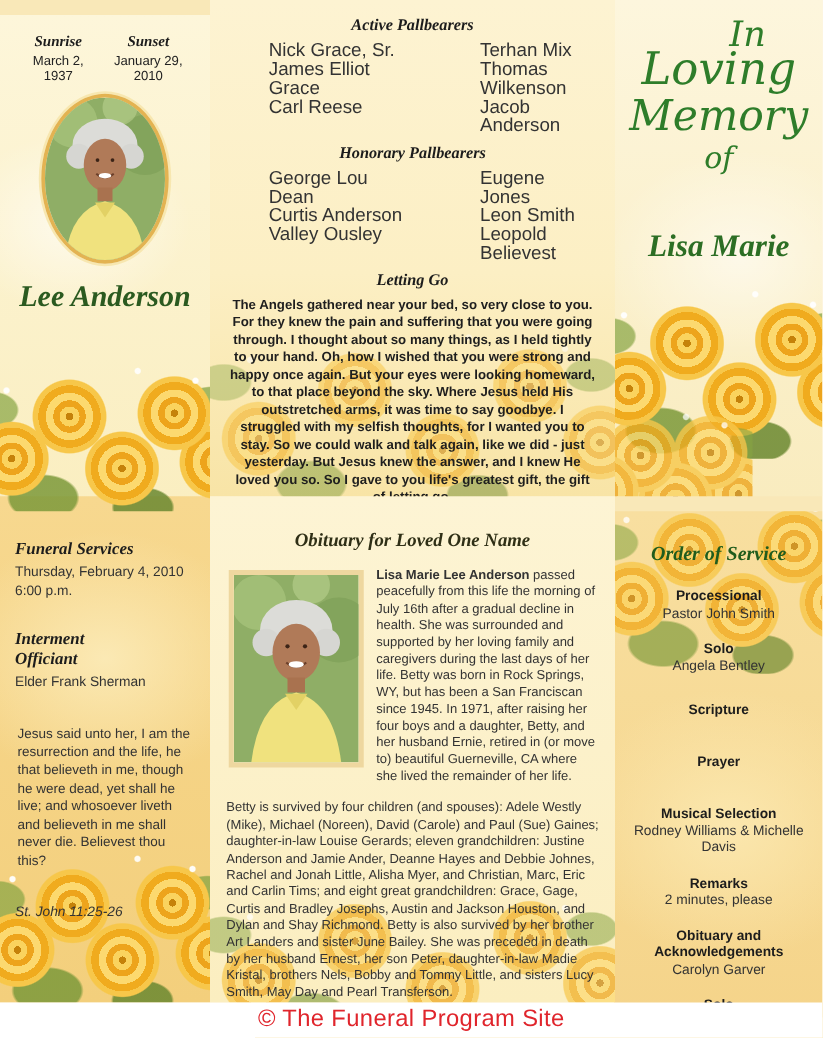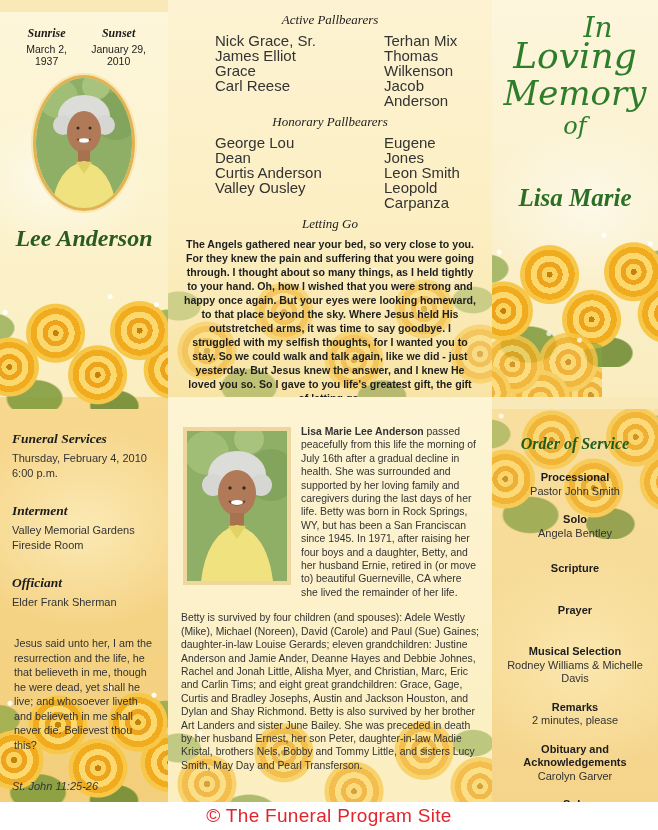--- a/index.html
+++ b/index.html
@@ -52,21 +52,21 @@
   .date-label{font-family:"Liberation Serif",serif;font-style:italic;font-weight:bold;font-size:12px;color:#1c1c1c;}
   .date-value{font-size:10.5px;margin-top:2px;color:#222;}
   .oval-photo{width:96px;height:130px;margin:8px auto 0;border-radius:50%;overflow:hidden;
     border:3px solid #e3b352;box-shadow:0 0 0 2px #f7e7b0;}
   .oval-photo svg{display:block;}
   .tl-name{margin-top:14px;font-family:"Liberation Serif",serif;font-style:italic;font-weight:bold;
     font-size:24px;color:#2b5a20;text-align:center;}
 
   
   #p-tm .content{padding:12px 14px 0;}
-  .mid-h{font-family:"Liberation Serif",serif;font-style:italic;font-weight:normal;font-size:13px;
+  .mid-h{font-family:"Liberation Serif",serif;font-style:italic;font-weight:bold;font-size:13px;
     text-align:center;color:#1c1c1c;margin:0 0 5px;}
   .pall-cols{display:flex;margin-bottom:6px;}
   .pall-col{width:50%;font-size:15px;line-height:15px;color:#333;}
   .pall-col.left{padding-left:33px;box-sizing:border-box;}
   .pall-col.right{padding-left:54px;box-sizing:border-box;}
   .poem-text{font-size:10.6px;font-weight:bold;line-height:14px;text-align:center;color:#1e1e1e;margin:2px 2px 8px;}
   .svc-block{font-size:10.8px;font-weight:bold;line-height:14px;text-align:center;color:#1e1e1e;margin-bottom:10px;}
 
   
   .script-title{margin-top:14px;text-align:center;font-family:"DejaVu Serif",serif;
@@ -163,21 +163,21 @@
       <div class="mid-h">Honorary Pallbearers</div>
       <div class="pall-cols">
         <div class="pall-col left">
           <div>George Lou Dean</div>
           <div>Curtis Anderson</div>
           <div>Valley Ousley</div>
         </div>
         <div class="pall-col right">
           <div>Eugene Jones</div>
           <div>Leon Smith</div>
-          <div>Leopold Carpanza</div>
+          <div>Leopold Believest</div>
         </div>
       </div>
       <div class="mid-h">Letting Go</div>
       <div class="poem-text">The Angels gathered near your bed, so very close to you. For they knew the pain and suffering that you were going through. I thought about so many things, as I held tightly to your hand. Oh, how I wished that you were strong and happy once again. But your eyes were looking homeward, to that place beyond the sky. Where Jesus held His outstretched arms, it was time to say goodbye. I struggled with my selfish thoughts, for I wanted you to stay. So we could walk and talk again, like we did - just yesterday. But Jesus knew the answer, and I knew He loved you so. So I gave to you life's greatest gift, the gift of letting go.</div>
       <div class="svc-block">
         <div>Friday, February 5, 2010, 10:00 a.m.</div>
         <div>Toledo, Ohio</div>
         <div>Ottawa Hills Memorial Park</div>
       </div>
 
@@ -200,36 +200,33 @@
 
   <div class="panel" id="p-bl">
     <div class="bouquet" style="left:-14px;bottom:-12px;width:200px;height:135px;"></div>
     <div class="content">
       <div class="bl-h">Funeral Services</div>
       <div class="bl-lines">
         <div>Thursday, February 4, 2010</div>
         <div>6:00 p.m.</div>
       </div>
       <div class="bl-h">Interment</div>
-      <div class="bl-lines">
-        <div>Valley Memorial Gardens</div>
-        <div>Fireside Room</div>
-      </div>
       <div class="bl-h">Officiant</div>
       <div class="bl-lines">
         <div>Elder Frank Sherman</div>
       </div>
       <div class="bl-scripture">Jesus said unto her, I am the resurrection and the life, he that believeth in me, though he were dead, yet shall he live; and whosoever liveth and believeth in me shall never die. Believest thou this?</div>
       <div class="bl-ref">St. John 11:25-26</div>
     </div>
   </div>
 
   <div class="panel" id="p-bm">
     <div class="bouquet" style="left:-10px;bottom:-30px;width:350px;height:120px;opacity:.7;"></div>
     <div class="content">
+      <div class="obit-h">Obituary for Loved One Name</div>
       <div class="obit-text">
         <div class="obit-photo">
           <svg width="100" height="150" viewBox="0 0 100 150">
             <rect width="100" height="150" fill="#8fae66"></rect>
             <circle cx="20" cy="22" r="22" fill="#a8c47e" opacity="0.7"></circle>
             <circle cx="84" cy="44" r="26" fill="#7b9c55" opacity="0.6"></circle>
             <circle cx="62" cy="8" r="15" fill="#b9d18e" opacity="0.6"></circle>
             <ellipse cx="50" cy="44" rx="29" ry="24" fill="#dcdcd8"></ellipse>
             <circle cx="26" cy="54" r="11" fill="#d6d6d2"></circle>
             <circle cx="74" cy="54" r="11" fill="#d6d6d2"></circle>

